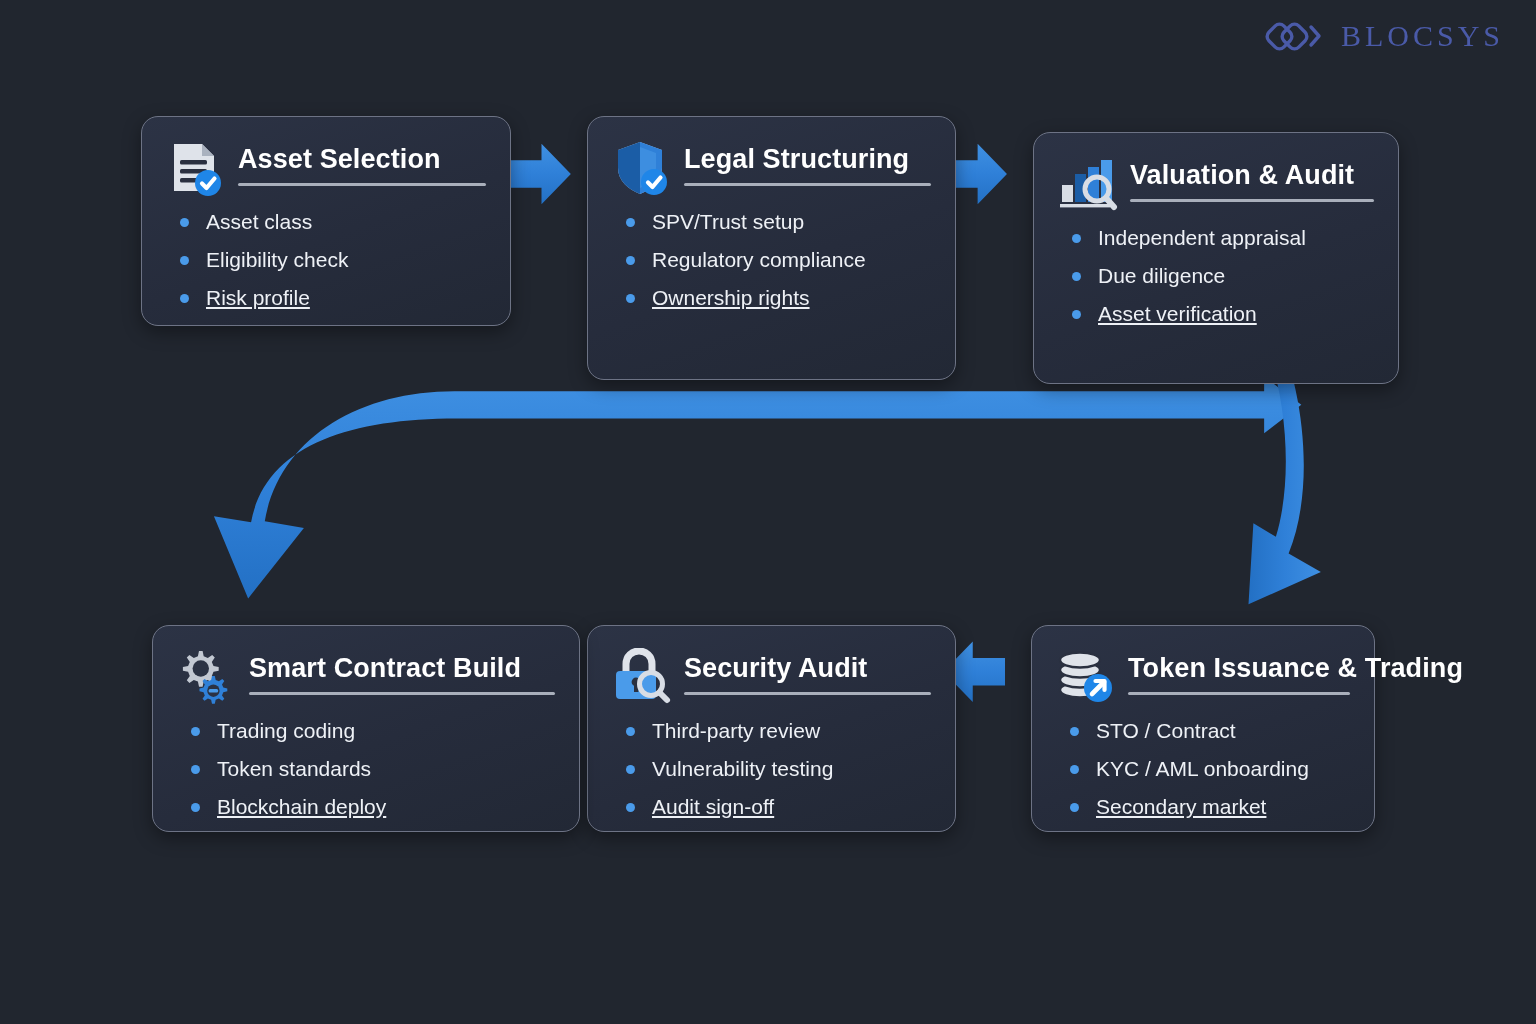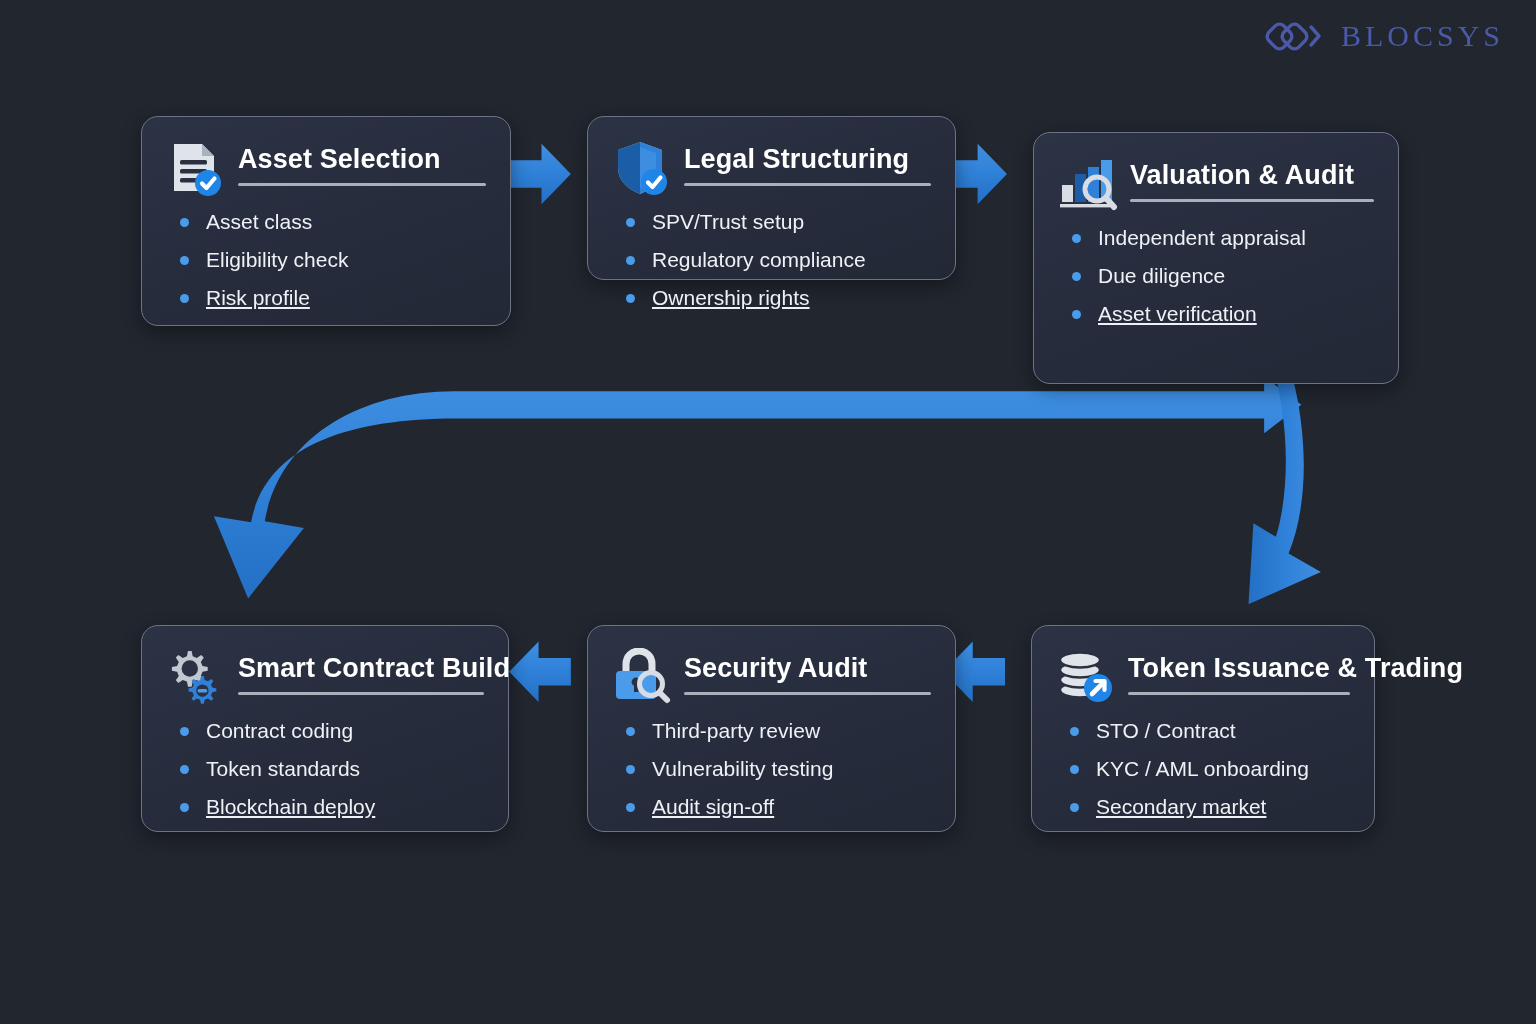--- a/index.html
+++ b/index.html
@@ -54,23 +54,23 @@
     padding:0 0 0 26px;margin-bottom:17px;white-space:nowrap;
   }
   .bullets li:last-child{margin-bottom:0;text-decoration:underline;}
   .bullets li::before{
     content:"";position:absolute;left:0;top:7px;
     width:9px;height:9px;border-radius:50%;background:#4a9bea;
   }
 
   
   #card-asset-selection      {left:107px; top:116px; width:370px; height:210px;}
-  #card-legal-structuring    {left:553px; top:116px; width:369px; height:164px;}
+  #card-legal-structuring    {left:553px; top:116px; width:369px; height:264px;}
   #card-valuation-audit      {left:999px; top:132px; width:366px; height:252px;}
-  #card-smart-contract-build {left:107px; top:625px; width:368px; height:207px;}
+  #card-smart-contract-build {left:118px; top:625px; width:428px; height:207px;}
   #card-security-audit       {left:553px; top:625px; width:369px; height:207px;}
   #card-token-issuance       {left:997px; top:625px; width:344px; height:207px;}
 
   
   .arrows{position:absolute;inset:0;pointer-events:none;}
 </style>
 </head>
 <body>
 
 <div class="stage">
@@ -269,19 +269,19 @@
           <circle cx="38.4" cy="42.7" r="6.2" fill="#2b3244"></circle>
           <rect x="33.6" y="41" width="9.6" height="3.4" rx="1.5" fill="#4a9bea"></rect>
         </svg>
       </div>
       <div class="head-text">
         <div class="card-title">Smart Contract Build</div>
         <div class="title-rule"></div>
       </div>
     </div>
     <ul class="bullets">
-      <li>Contract coding</li>
+      <li>Trading coding</li>
       <li>Token standards</li>
       <li>Blockchain deploy</li>
     </ul>
   </div>
 
 </div>
 
 </body></html>

